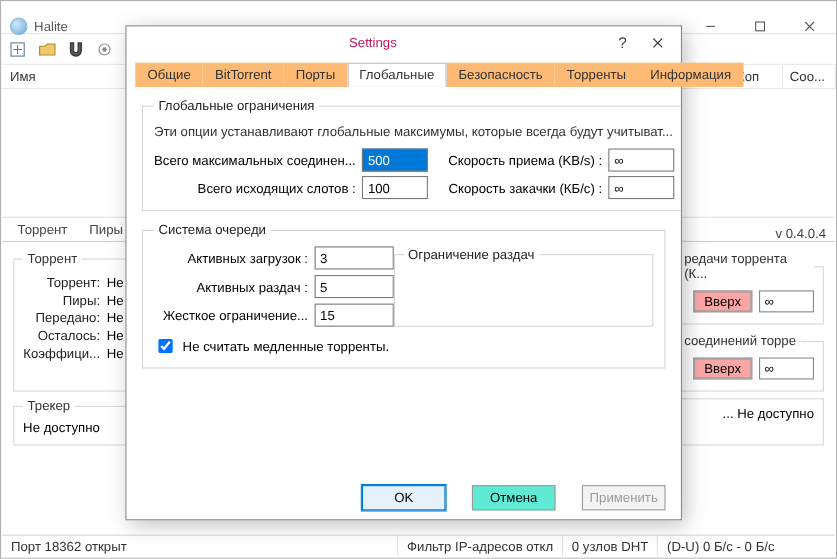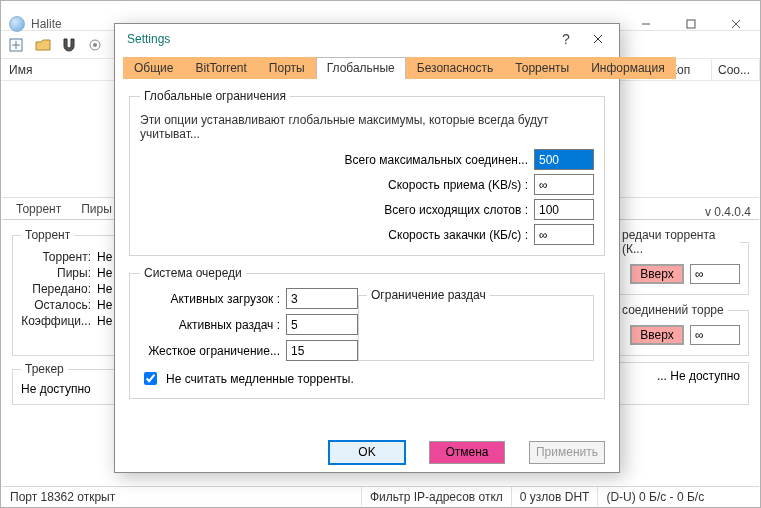--- a/index.html
+++ b/index.html
@@ -118,21 +118,21 @@
     background:#fff;
     border:1px solid #8a8a8a;
     box-shadow: 4px 4px 18px rgba(0,0,0,0.25);
     display:flex; flex-direction:column;
   }
   .dlg-titlebar {
     height:30px; display:flex; align-items:center;
     padding:0 4px 0 12px;
     font-size:12px;
   }
-  .dlg-titlebar .t { flex:1; color:#0f766e; }
+  .dlg-titlebar .t { flex:1; color:#be185d;text-align:center; }
   .dlg-titlebar .help { width:30px; text-align:center; color:#444; font-size:14px;}
   .dlg-titlebar .close { width:34px; text-align:center; color:#333; font-size:13px;}
 
   .dlg-tabs {
     display:flex; align-items:flex-end;
     padding-left:8px;
     height:24px;
     font-size:12px;
   }
   .dlg-tab {
@@ -160,21 +160,21 @@
   }
   .dlg-body fieldset {
     border:1px solid #d4d4d4;
     padding:8px 10px 10px 10px;
     margin:0 0 10px 0;
   }
   .dlg-body legend { padding:0 4px; color:#222; }
   .hint { color:#333; margin:2px 0 8px 0; }
   .grid2 {
     display:grid;
-    grid-template-columns: 1fr;
+    grid-template-columns: 1fr 1fr;
     gap: 4px 18px;
   }
   .pair { display:flex; align-items:center; justify-content:flex-end; gap:6px; }
   .pair .plbl { white-space:nowrap; overflow:hidden; text-overflow:ellipsis; text-align:right; min-width:0; flex:1;}
   .pair input {
     width:60px; height:21px; border:1px solid #7a7a7a; padding:1px 4px; font:inherit;
   }
   .pair input.sel { background:#0078d7; color:#fff; }
 
   .queue-wrap { display:flex; }
@@ -187,21 +187,21 @@
   .chk input { width:13px; height:13px; }
 
   .dlg-buttons {
     height:40px;
     display:flex; align-items:center; justify-content:flex-end;
     gap:24px; padding:0 14px;
   }
   .btn {
     min-width:76px; height:23px;
     border:1px solid #9c9c9c;
-    background:#ec4899;
+    background:#5eead4;
     font:inherit;
     cursor:default;
   }
   .btn.primary { border:1px solid #0078d7; outline:1px solid #0078d7; background:#e5f1fb;}
   .btn:disabled { color:#9a9a9a; background:#f3f3f3; }
 
   .small-input { width:50px; height:20px; border:1px solid #888; padding:1px 4px; font:inherit;}
   .btn-sm { height:20px; min-width:54px; border:2px solid #a3a3a3; background:#fca5a5; font:inherit; }
 
   .tracker-box { min-height:34px; }

